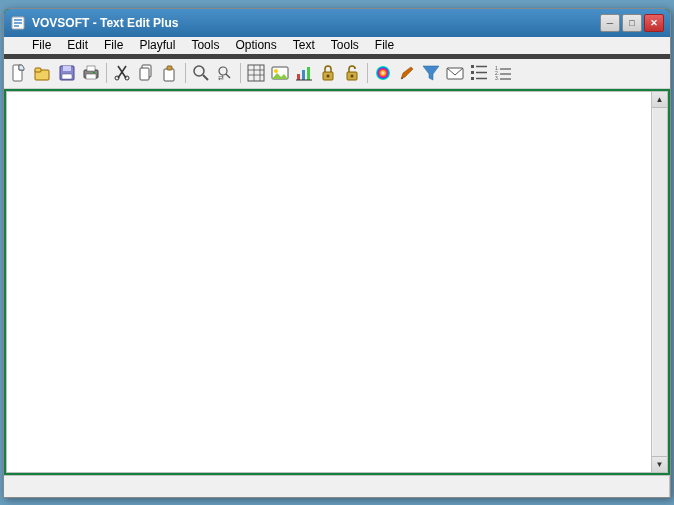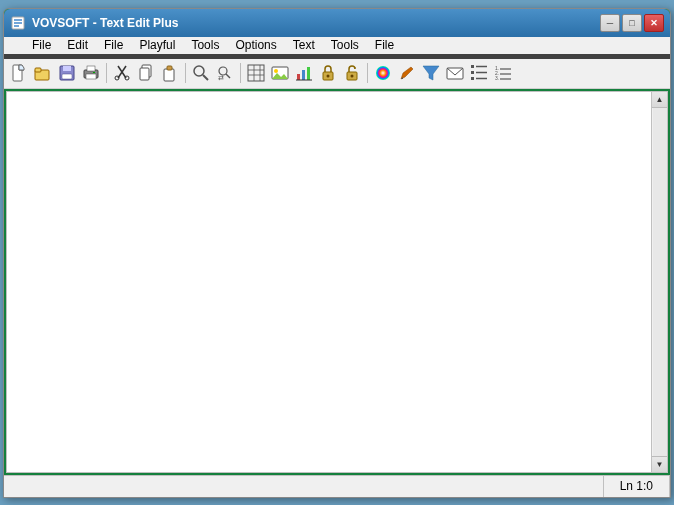--- a/index.html
+++ b/index.html
@@ -400,15 +400,14 @@
     </div>
     <div class="editor-scrollbar">
       <div class="scroll-arrow">▲</div>
       <div class="scroll-track"></div>
       <div class="scroll-arrow bottom">▼</div>
     </div>
   </div>
 
   <div class="status-bar">
     <div class="status-segment"></div>
-    <div class="status-segment">Ln 1:0</div>
   </div>
 </div>
 
 </body></html>

